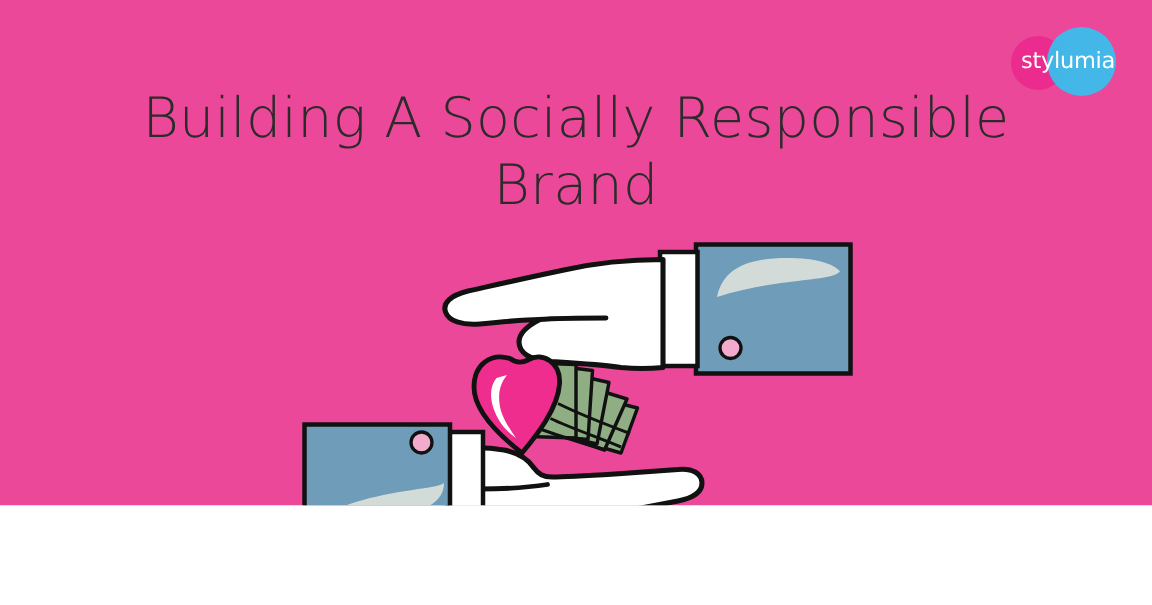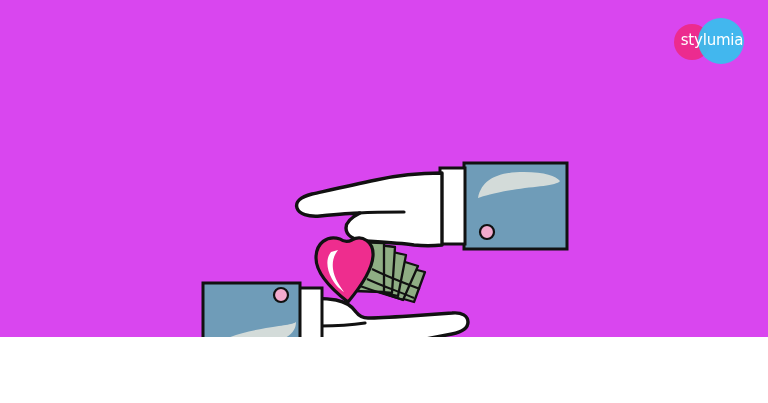--- a/index.html
+++ b/index.html
@@ -7,21 +7,21 @@
     padding: 0;
     background: #ffffff;
   }
   body {
     font-family: "Liberation Sans", sans-serif;
   }
   #canvas {
     position: relative;
     width: 768px;
     height: 337px;
-    background: #d946ef;
+    background: #ec4899;
     overflow: hidden;
   }
 
   
   .logo {
     position: absolute;
     top: 14px;
     left: 672px;
     width: 80px;
     height: 56px;
@@ -89,20 +89,24 @@
 <body>
 
 <div id="canvas">
 
   <div class="logo">
     <div class="logo-circle-pink"></div>
     <div class="logo-circle-blue"></div>
     <div class="logo-text">stylumia</div>
   </div>
 
+  <div class="title">
+    <span>Building A Socially Responsible</span><br>
+    <span>Brand</span>
+  </div>
 
   <svg class="illustration" viewBox="0 0 768 403">
 
     <rect x="464" y="163" width="103" height="86" fill="#6f9cb8" stroke="#111111" stroke-width="3"></rect>
 
     <path d="M478 198 C 482 178, 500 172, 524 172 C 545 172, 556 176, 560 181 C 556 186, 536 186, 512 190 C 494 193, 484 196, 478 198 Z" fill="#d3dbd9"></path>
 
     <circle cx="487" cy="232" r="7" fill="#f2aacd" stroke="#111111" stroke-width="2.2"></circle>
 
     <rect x="440" y="168" width="25" height="76" fill="#ffffff" stroke="#111111" stroke-width="3"></rect>

